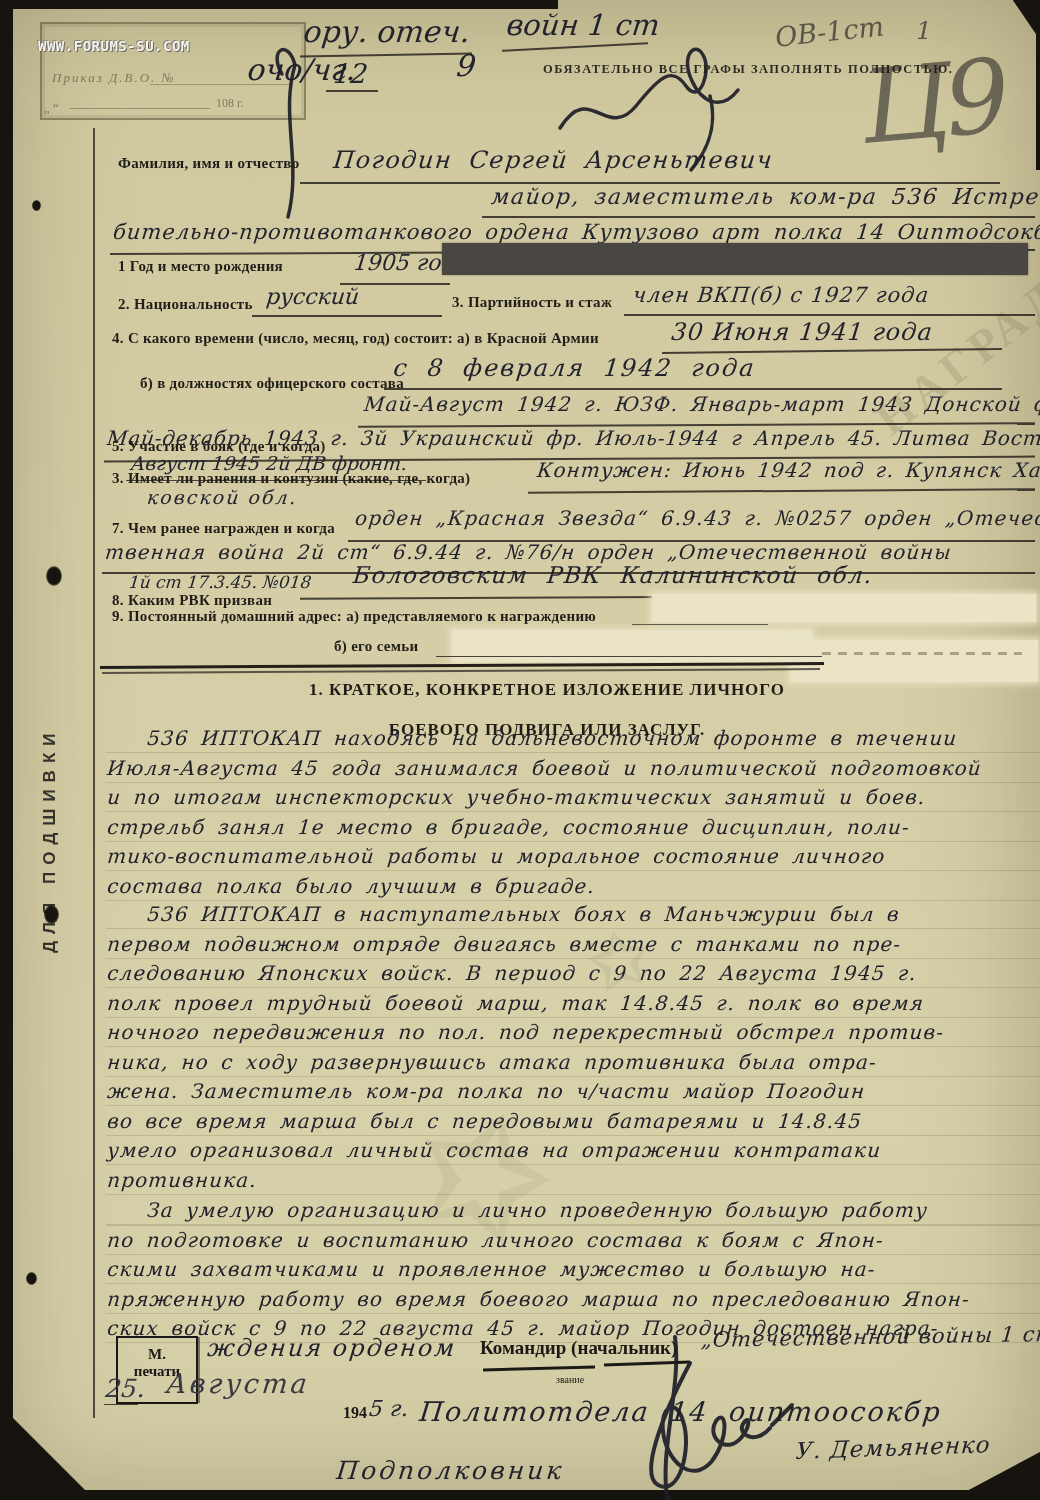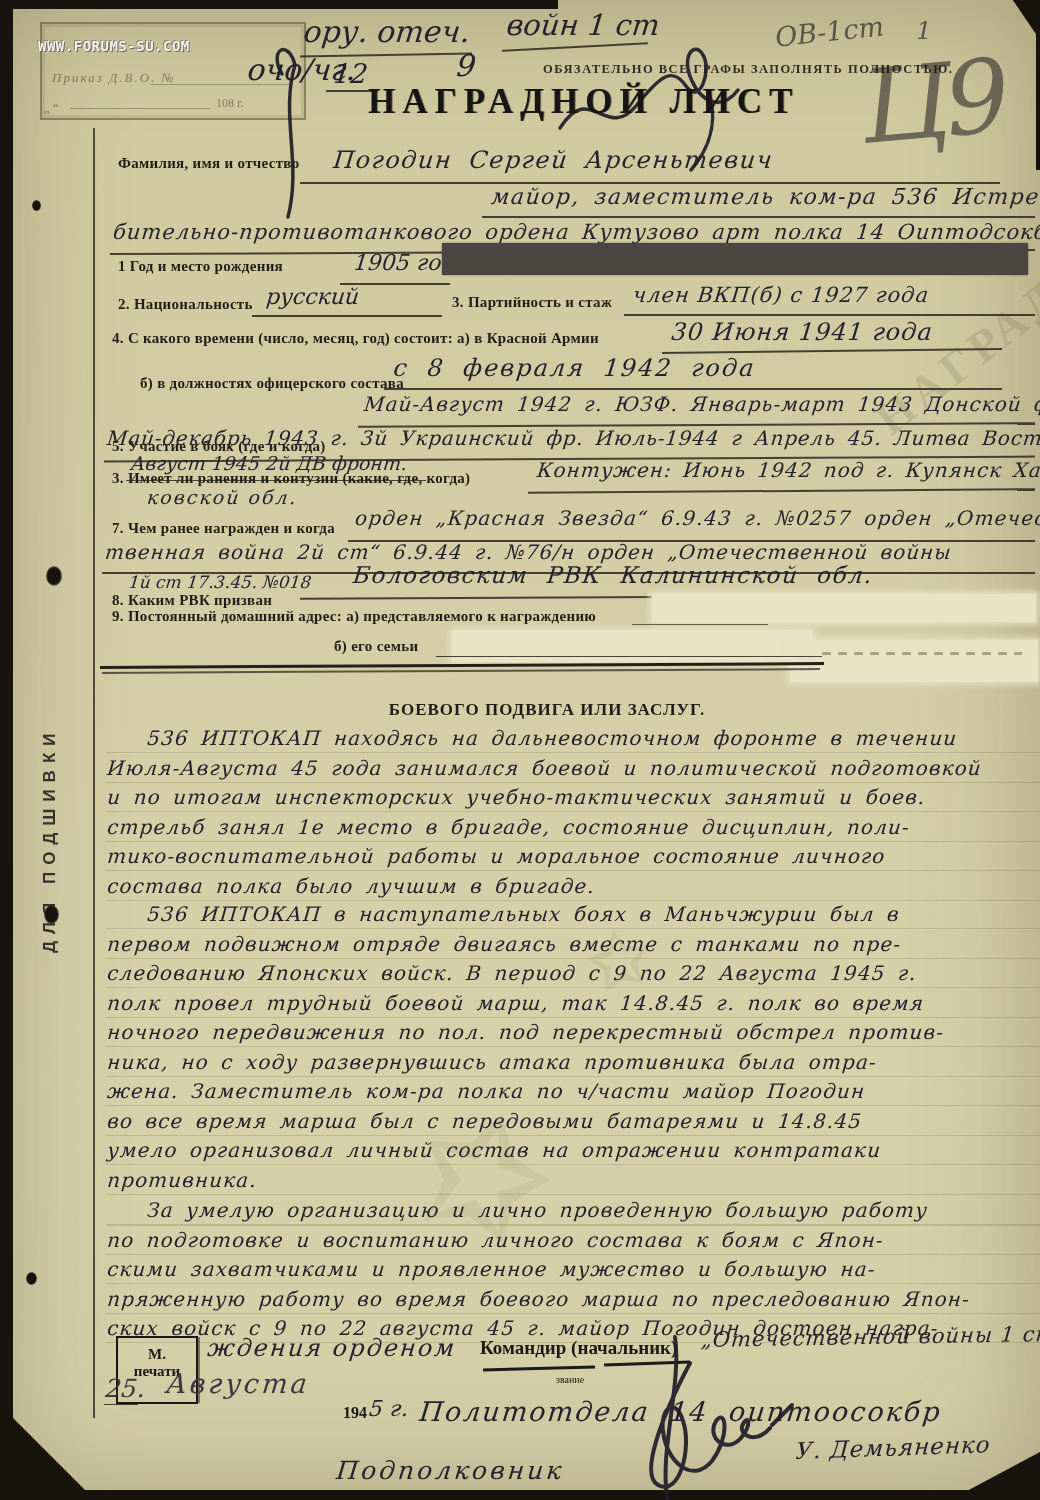--- a/index.html
+++ b/index.html
@@ -78,21 +78,20 @@
   <svg style="left:240px;top:10px;" width="560" height="215" viewBox="0 0 560 215">
     <g fill="none" stroke="#1e1e28" stroke-width="3.5" stroke-linecap="round" opacity=".92">
       <path d="M55,55 C48,28 28,40 42,64"></path>
       <path d="M55,55 C40,105 62,152 48,207"></path>
       <path d="M320,118 C350,70 366,132 396,96 C420,66 432,56 446,76 C460,96 472,60 463,45 C455,30 440,46 452,71 C462,93 482,101 498,80"></path>
       <path d="M470,86 C479,120 463,146 451,160"></path>
     </g>
   </svg>
 
   <div class="abs" style="left:543px;top:62px;font-size:12.5px;font-weight:700;letter-spacing:1.5px;opacity:.92;">ОБЯЗАТЕЛЬНО ВСЕ ГРАФЫ ЗАПОЛНЯТЬ ПОЛНОСТЬЮ.</div>
-  <div class="abs" style="left:368px;top:82px;font-size:35px;font-weight:700;letter-spacing:7px;color:#171614;text-shadow:1px 0 0 rgba(23,22,20,.45);">НАГРАДНОЙ ЛИСТ</div>
 
   <div class="abs lbl" style="left:118px;top:155px;">Фамилия, имя и отчество</div>
   <div class="abs hw" style="left:332px;top:146px;font-size:24px;letter-spacing:1.5px;word-spacing:8px;">Погодин  Сергей  Арсеньтевич</div>
   <div class="abs ln" style="left:300px;top:182px;width:700px;"></div>
 
   <div class="abs hw" style="left:490px;top:184px;font-size:22px;letter-spacing:1.5px;word-spacing:6px;">майор, заместитель ком-ра 536 Истре-</div>
   <div class="abs ln" style="left:482px;top:216px;width:553px;"></div>
   <div class="abs hw" style="left:112px;top:220px;font-size:21px;letter-spacing:1px;word-spacing:5px;">бительно-противотанкового ордена Кутузово арт полка 14 Оиптодсокбр.</div>
   <div class="abs ln" style="left:110px;top:251px;width:925px;transform:rotate(-.25deg);"></div>
 
@@ -146,20 +145,21 @@
 
   <div class="abs lbl" style="left:334px;top:638px;">б) его семьи</div>
   <div class="abs whiteout" style="left:452px;top:630px;width:360px;height:32px;"></div>
   <div class="abs whiteout" style="left:790px;top:640px;width:248px;height:42px;"></div>
   <div class="abs" style="left:822px;top:652px;width:200px;height:3px;background:repeating-linear-gradient(90deg,rgba(90,85,60,.45) 0 9px,transparent 9px 16px);"></div>
   <div class="abs ln thin" style="left:436px;top:656px;width:386px;"></div>
 
   <div class="abs" style="left:100px;top:664px;width:724px;height:3px;background:#232019;transform:rotate(-.3deg);"></div>
   <div class="abs" style="left:102px;top:670px;width:718px;height:1.5px;background:rgba(35,32,25,.7);transform:rotate(-.3deg);"></div>
   <div class="abs" style="left:297px;top:680px;width:500px;text-align:center;font-weight:700;font-size:17px;letter-spacing:1px;color:#201d18;">
+    <div>1. КРАТКОЕ, КОНКРЕТНОЕ ИЗЛОЖЕНИЕ ЛИЧНОГО</div>
     <div style="margin-top:20px;">БОЕВОГО ПОДВИГА ИЛИ ЗАСЛУГ.</div>
   </div>
 
   <div class="abs para" style="left:106px;top:724px;">
       <div>536 ИПТОКАП находясь на дальневосточном форонте в течении</div>
       <div>Июля-Августа 45 года занимался боевой и политической подготовкой</div>
       <div>и по итогам инспекторских учебно-тактических занятий и боев.</div>
       <div>стрельб занял 1е место в бригаде, состояние дисциплин, поли-</div>
       <div>тико-воспитательной работы и моральное состояние личного</div>
       <div>состава полка было лучшим в бригаде.</div>

